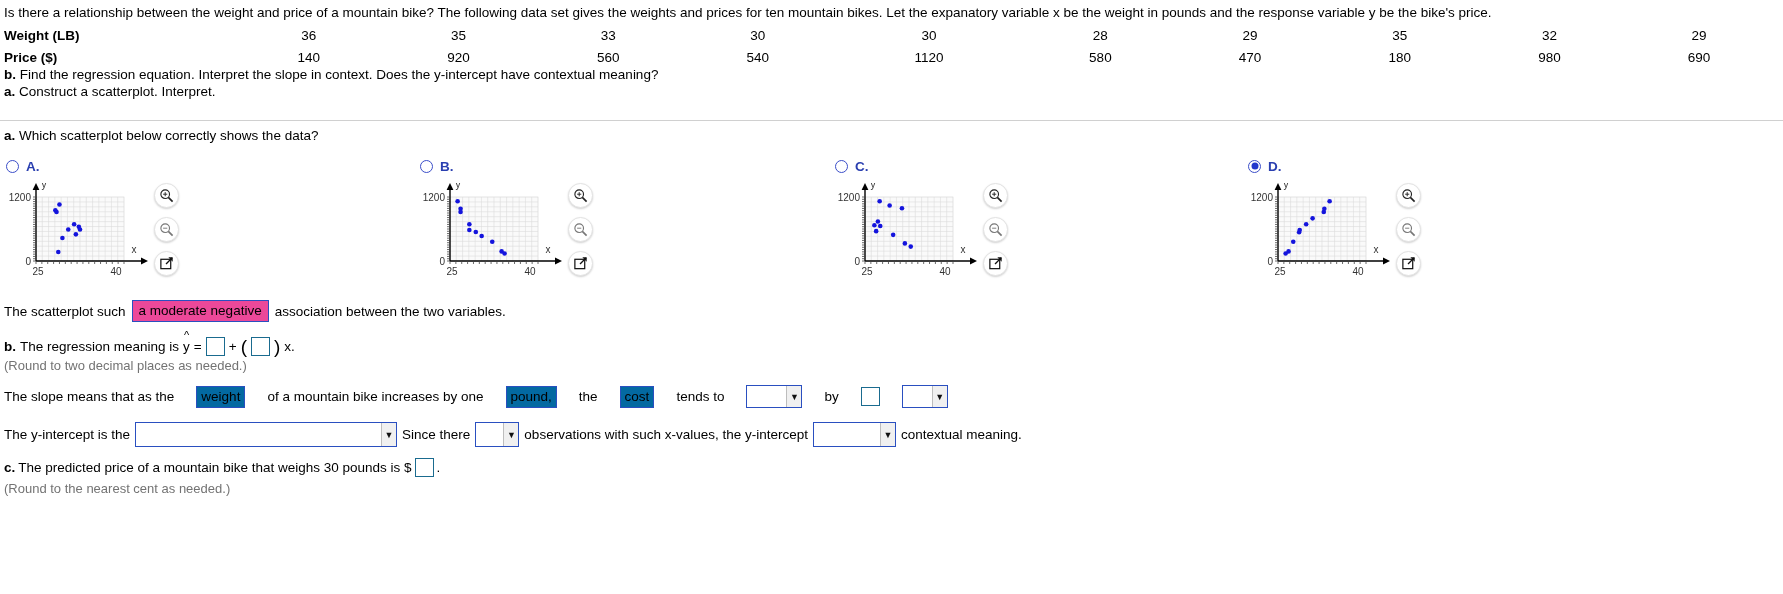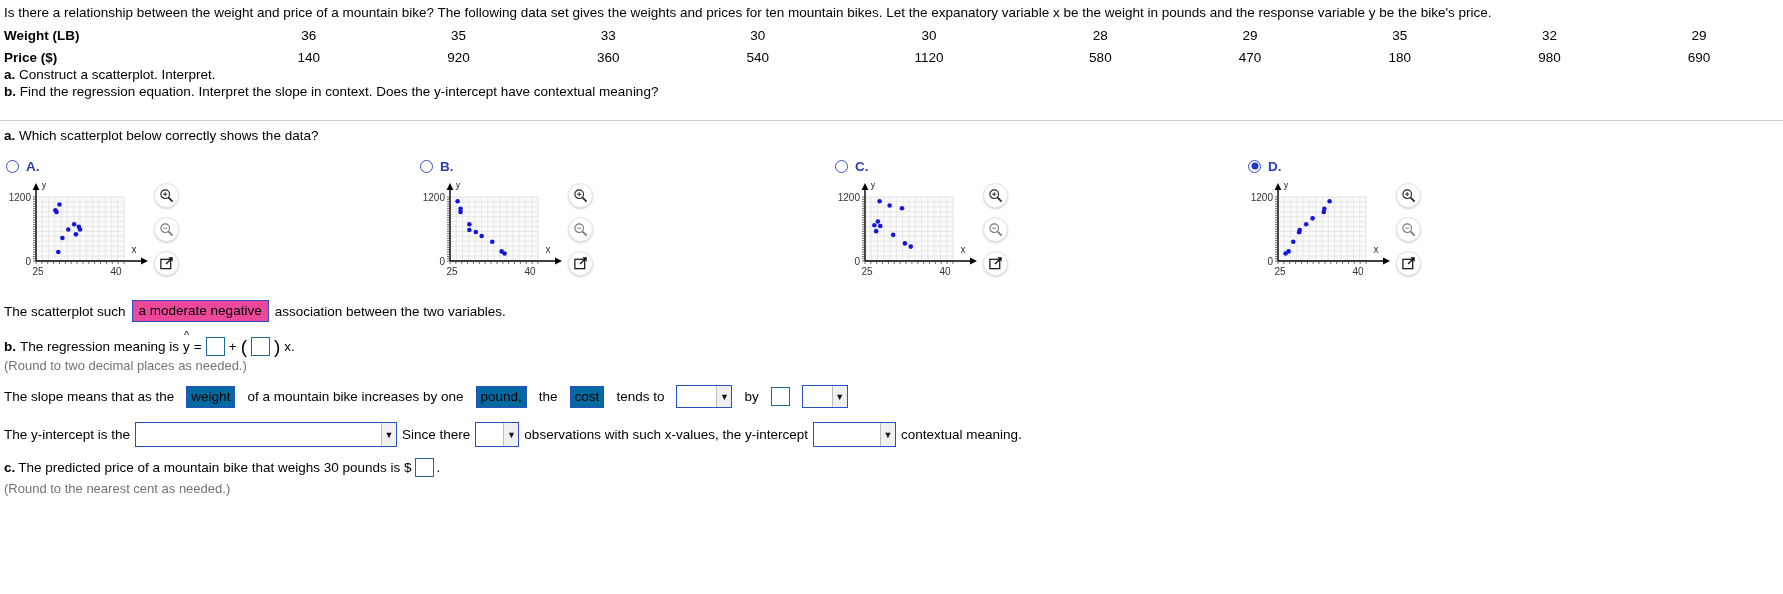--- a/index.html
+++ b/index.html
@@ -100,21 +100,21 @@
     display: inline-block; width: 19px; height: 19px;
     border: 1.4px solid #1a6b8f; background: #fff; vertical-align: middle;
   }
   .paren { font-size: 19px; line-height: 14px; }
   .yhat { position: relative; display: inline-block; }
   .yhat .caret { position: absolute; left: 0; top: -10px; width: 100%; text-align: center; font-size: 11px; }
 
   
   .slope {
     position: absolute; left: 4px; top: 385px;
-    font-size: 13.5px; display: flex; align-items: center; gap: 12px;
+    font-size: 13.5px; display: flex; align-items: center; gap: 22px;
     white-space: nowrap;
   }
   .sel-box {
     border: 1.5px solid #2a4fc0; background: #0369a1; height: 22px;
     display: inline-flex; align-items: center;
     font-size: 13.5px; padding: 0 4px;
   }
   .dd {
     border: 1.5px solid #2a4fc0; background: #fff; height: 23px;
     display: inline-flex; align-items: stretch; justify-content: flex-end;
@@ -159,37 +159,37 @@
       <td class="val">28</td>
       <td class="val">29</td>
       <td class="val">35</td>
       <td class="val">32</td>
       <td class="val">29</td>
     </tr>
     <tr>
       <td class="rowhdr">Price ($)</td>
       <td class="val">140</td>
       <td class="val">920</td>
-      <td class="val">360</td>
+      <td class="val">560</td>
       <td class="val">540</td>
       <td class="val">1120</td>
       <td class="val">580</td>
       <td class="val">470</td>
       <td class="val">180</td>
       <td class="val">980</td>
       <td class="val">690</td>
     </tr>
   </tbody>
     </table>
 
   <div class="parts">
+    <div><b>b.</b>
+      <span>Find the regression equation. Interpret the slope in context. Does the y-intercept have contextual meaning?</span></div>
     <div><b>a.</b>
       <span>Construct a scatterplot. Interpret.</span></div>
-    <div><b>b.</b>
-      <span>Find the regression equation. Interpret the slope in context. Does the y-intercept have contextual meaning?</span></div>
   </div>
 
   <div class="divider"></div>
 
   <div class="q-a">
     <b>a.</b>
     <span>Which scatterplot below correctly shows the data?</span>
   </div>
 
   <div class="choice" style="left:6px">

